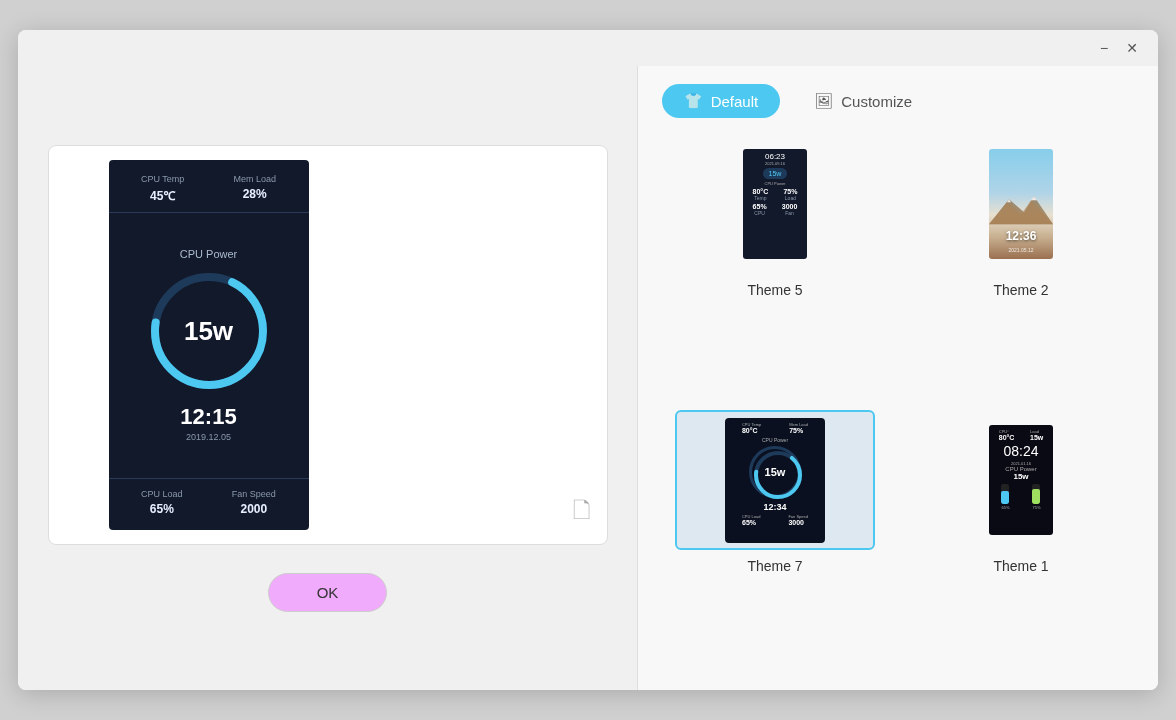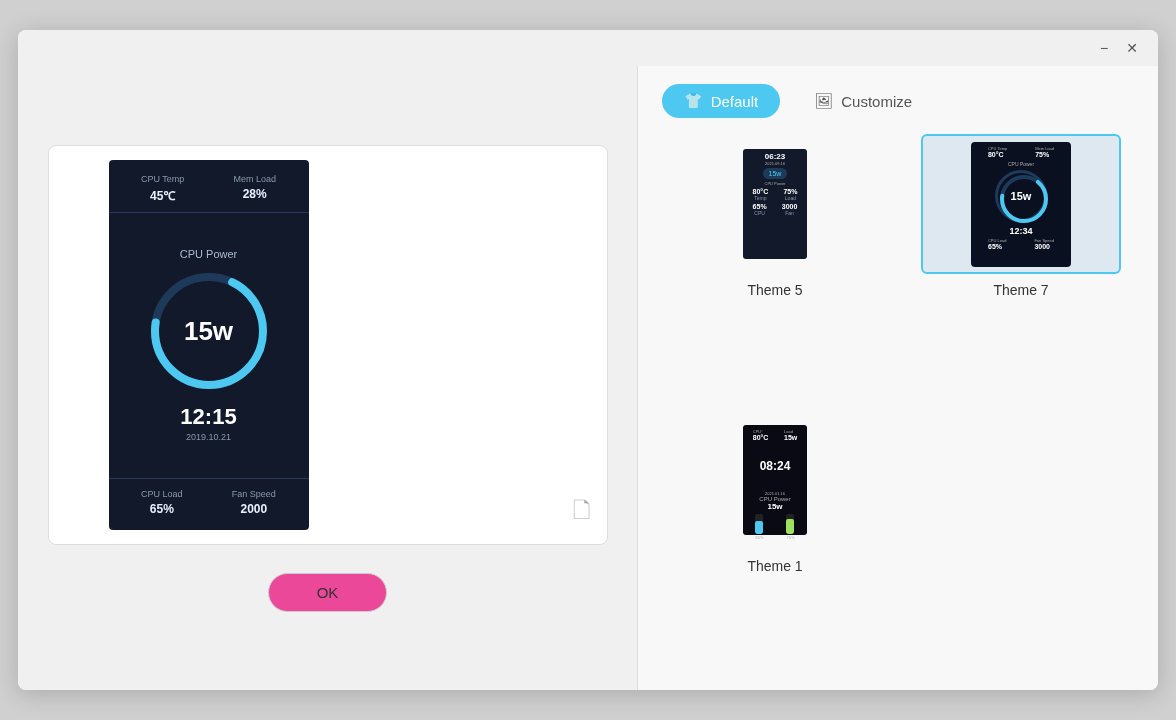--- a/index.html
+++ b/index.html
@@ -166,21 +166,21 @@
       position: absolute;
       bottom: 12px;
       right: 16px;
     }
     .file-icon {
       color: #aaa;
       font-size: 22px;
     }
     .ok-btn {
       margin-top: 28px;
-      background: #ec4899;
+      background: #f0abfc;
       border: 1px solid #ccc;
       border-radius: 20px;
       padding: 10px 48px;
       font-size: 15px;
       cursor: pointer;
       color: #333;
     }
 
     
     .right-panel {
@@ -256,21 +256,21 @@
       height: 110px;
       background: #12192b;
       border-radius: 3px;
       display: flex;
       flex-direction: column;
       align-items: center;
       color: white;
       font-size: 5px;
       padding: 3px 2px;
     }
-    .mini-time { font-size: 8px; font-weight: bold; color: white; }
+    .mini-time { font-size: 8px; font-weight: normal; color: white; }
     .mini-date { font-size: 4px; color: #aaa; }
     .mini-label { font-size: 4px; color: #aaa; }
     .mini-power-badge {
       background: #1e3a5a;
       border-radius: 8px;
       padding: 2px 6px;
       font-size: 7px;
       color: #4dc8f0;
       margin: 2px 0;
     }
@@ -375,21 +375,21 @@
       padding: 4px 2px;
     }
     .mini4-top {
       display: flex;
       justify-content: space-around;
       width: 100%;
       font-size: 5px;
       color: #aaa;
     }
     .mini4-val { font-size: 7px; color: white; font-weight: bold; }
-    .mini4-time { font-size: 12px; font-weight: bold; color: white; margin: 18px 0; }
+    .mini4-time { font-size: 14px; font-weight: normal; color: white; margin: 2px 0; }
     .mini4-label { font-size: 4px; color: #aaa; }
     .mini4-power { font-size: 6px; color: #aaa; }
     .mini4-pw-val { font-size: 8px; font-weight: bold; color: white; }
     .bar-row {
       display: flex;
       gap: 2px;
       margin-top: 3px;
       width: 100%;
       justify-content: space-around;
     }
@@ -445,21 +445,21 @@
 
                 <circle cx="65" cy="65" r="54" fill="none" stroke="#1e3a5a" stroke-width="8"></circle>
 
                 <circle cx="65" cy="65" r="54" fill="none" stroke="#4dc8f0" stroke-width="8" stroke-dasharray="238 100" stroke-dashoffset="60" stroke-linecap="round"></circle>
               </svg>
               <div class="gauge-center">
                 <span class="power-value">15w</span>
               </div>
             </div>
             <div class="time-display">12:15</div>
-            <div class="date-display">2019.10.21</div>
+            <div class="date-display">2019.12.05</div>
           </div>
 
           <div class="bottom-stats">
             <div class="stat-block">
               <span class="stat-label">CPU Load</span>
               <span class="stat-value">65%</span>
             </div>
             <div class="stat-block">
               <span class="stat-label">Fan Speed</span>
               <span class="stat-value">2000</span>
@@ -514,20 +514,37 @@
                 <div class="mini-stat">
                   <div class="mini-val">3000</div>
                   <div>Fan</div>
                 </div>
               </div>
             </div>
           </div>
           <span class="theme-name">Theme 5</span>
         </div>
 
+        <div class="theme-card">
+          <div class="theme-thumb">
+            <div class="mini-screen-2">
+              <div class="mountain-bg"></div>
+
+              <svg style="position:absolute;bottom:28%;left:0;right:0;width:100%;height:35%" viewBox="0 0 64 30">
+                <polygon points="0,30 20,5 35,18 45,2 64,30" fill="#8a6a40" opacity="0.7"></polygon>
+                <polygon points="0,30 18,8 32,20 42,6 64,30" fill="#b08050" opacity="0.5"></polygon>
+                <polygon points="18,8 20,5 22,8" fill="white" opacity="0.8"></polygon>
+                <polygon points="42,6 45,2 48,6" fill="white" opacity="0.8"></polygon>
+              </svg>
+              <div class="mini-time-overlay">12:36</div>
+              <div class="mini-date-overlay">2021.05.12</div>
+            </div>
+          </div>
+          <span class="theme-name">Theme 2</span>
+        </div>
 
         <div class="theme-card selected">
           <div class="theme-thumb selected-bg" style="border:2px solid #4dc8f0; background:#dde8f0;">
             <div class="mini-screen-3">
               <div class="mini3-top">
                 <div>
                   <div style="color:#aaa;font-size:4px;">CPU Temp</div>
                   <div class="mini3-val">80°C</div>
                 </div>
                 <div>

